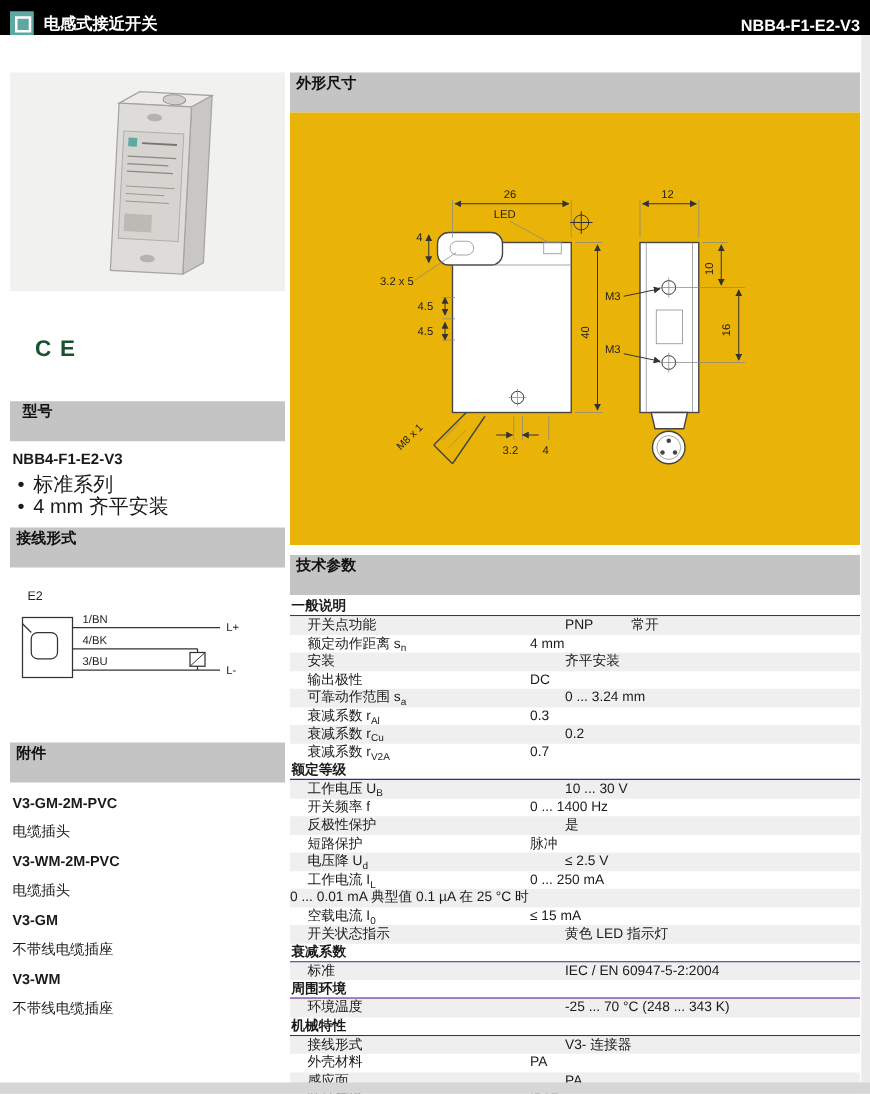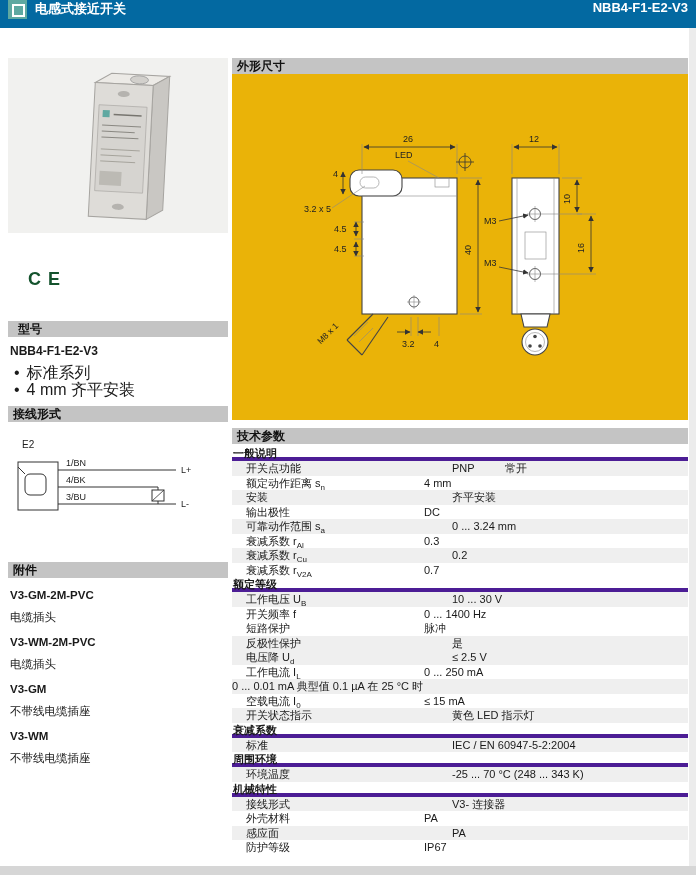--- a/index.html
+++ b/index.html
@@ -4,38 +4,38 @@
 <style>
   * { margin:0; padding:0; box-sizing:border-box; }
   body { background:#777; }
   .page {
     width:696px; height:875px; position:relative; background:#fff;
     font-family:"Liberation Sans","DejaVu Sans",sans-serif; color:#1a1a1a;
     overflow:hidden; margin:0 auto;
   }
   
   .topbar {
-    height:28px; background:#0369a1; display:flex; align-items:flex-start;
+    height:28px; background:#000000; display:flex; align-items:flex-end;
     padding:0 8px; color:#fff;
   }
   .logo-sq {
     width:19px; height:19px; background:#5fa8a1; position:relative; flex:0 0 auto;
   }
   .logo-sq::after {
     content:""; position:absolute; left:4px; top:4px; width:9px; height:9px;
     border:2px solid #fff;
   }
   .topbar .title { margin-left:8px; font-size:13px; font-weight:bold; }
   .topbar .part  { margin-left:auto; font-size:13px; font-weight:bold; }
   
   .cols { display:flex; gap:4px; padding:30px 8px 0 8px; }
   .left  { width:220px; flex:0 0 auto; }
   .right { width:456px; flex:0 0 auto; }
   .secbar {
-    height:16px; line-height:16px; background:#c4c4c4; color:#111;
+    height:32px; line-height:16px; background:#c4c4c4; color:#111;
     font-size:12px; font-weight:bold; padding-left:5px;
   }
   
   .photo { width:220px; height:175px; background:#f1f1ef; }
   .ce { margin:36px 0 0 20px; font-size:18px; font-weight:bold; color:#14532d;
         letter-spacing:7px; height:30px; }
   .model-bar { margin-top:22px;padding-left:10px; }
   .model { margin-top:7px; padding-left:2px; font-size:12px; font-weight:bold; height:14px; }
   .features-bar { margin-top:10px; }
   .features { margin-top:6px; padding-left:4px; }
@@ -44,21 +44,21 @@
   .conn-bar { margin-top:8px; }
   .wiring { margin-top:8px; height:118px; }
   .acc-bar { margin-top:14px; }
   .acc-name { margin-top:11px; font-size:11.5px; font-weight:bold; padding-left:2px; }
   .acc-desc { margin-top:9px; font-size:11.5px; padding-left:2px; }
   
   .drawing { height:346px; margin-bottom:8px; background:#eab308;text-align:center; }
   .techtable { margin-top:2px; }
   .sec-title {
     font-size:11px; font-weight:bold; height:15px; line-height:14px;
-    border-bottom:4px solid #4c1d95; padding-left:1px;
+    border-bottom:1px solid #4c1d95; padding-left:1px;
   }
   .trow { display:grid; grid-template-columns:192px 1fr; height:14.5px;
           line-height:14.5px; font-size:11px; }
   .trow.alt { background:#efefef;gap:28px; }
   .trow .lbl { padding-left:14px; white-space:nowrap; overflow:hidden; }
   .trow .val { white-space:pre; overflow:hidden; }
   sub { font-size:8px; }
   
   svg text { font-family:"Liberation Sans","DejaVu Sans",sans-serif; fill:#222; }
   .dimline { stroke:#333; stroke-width:0.8; fill:none; }
@@ -311,27 +311,27 @@
           </div>
           <div class="sec-title">额定等级</div>
           <div class="trow alt">
             <span class="lbl">工作电压 U<sub>B</sub></span>
             <span class="val">10 ... 30 V</span>
           </div>
           <div class="trow">
             <span class="lbl">开关频率 f</span>
             <span class="val">0 ... 1400 Hz</span>
           </div>
+          <div class="trow alt">
+            <span class="lbl">反极性保护</span>
+            <span class="val">是</span>
+          </div>
           <div class="trow">
             <span class="lbl">短路保护</span>
             <span class="val">脉冲</span>
-          </div>
-          <div class="trow alt">
-            <span class="lbl">反极性保护</span>
-            <span class="val">是</span>
           </div>
           <div class="trow alt">
             <span class="lbl">电压降 U<sub>d</sub></span>
             <span class="val">≤ 2.5 V</span>
           </div>
           <div class="trow">
             <span class="lbl">工作电流 I<sub>L</sub></span>
             <span class="val">0 ... 250 mA</span>
           </div>
           <div class="trow alt">

